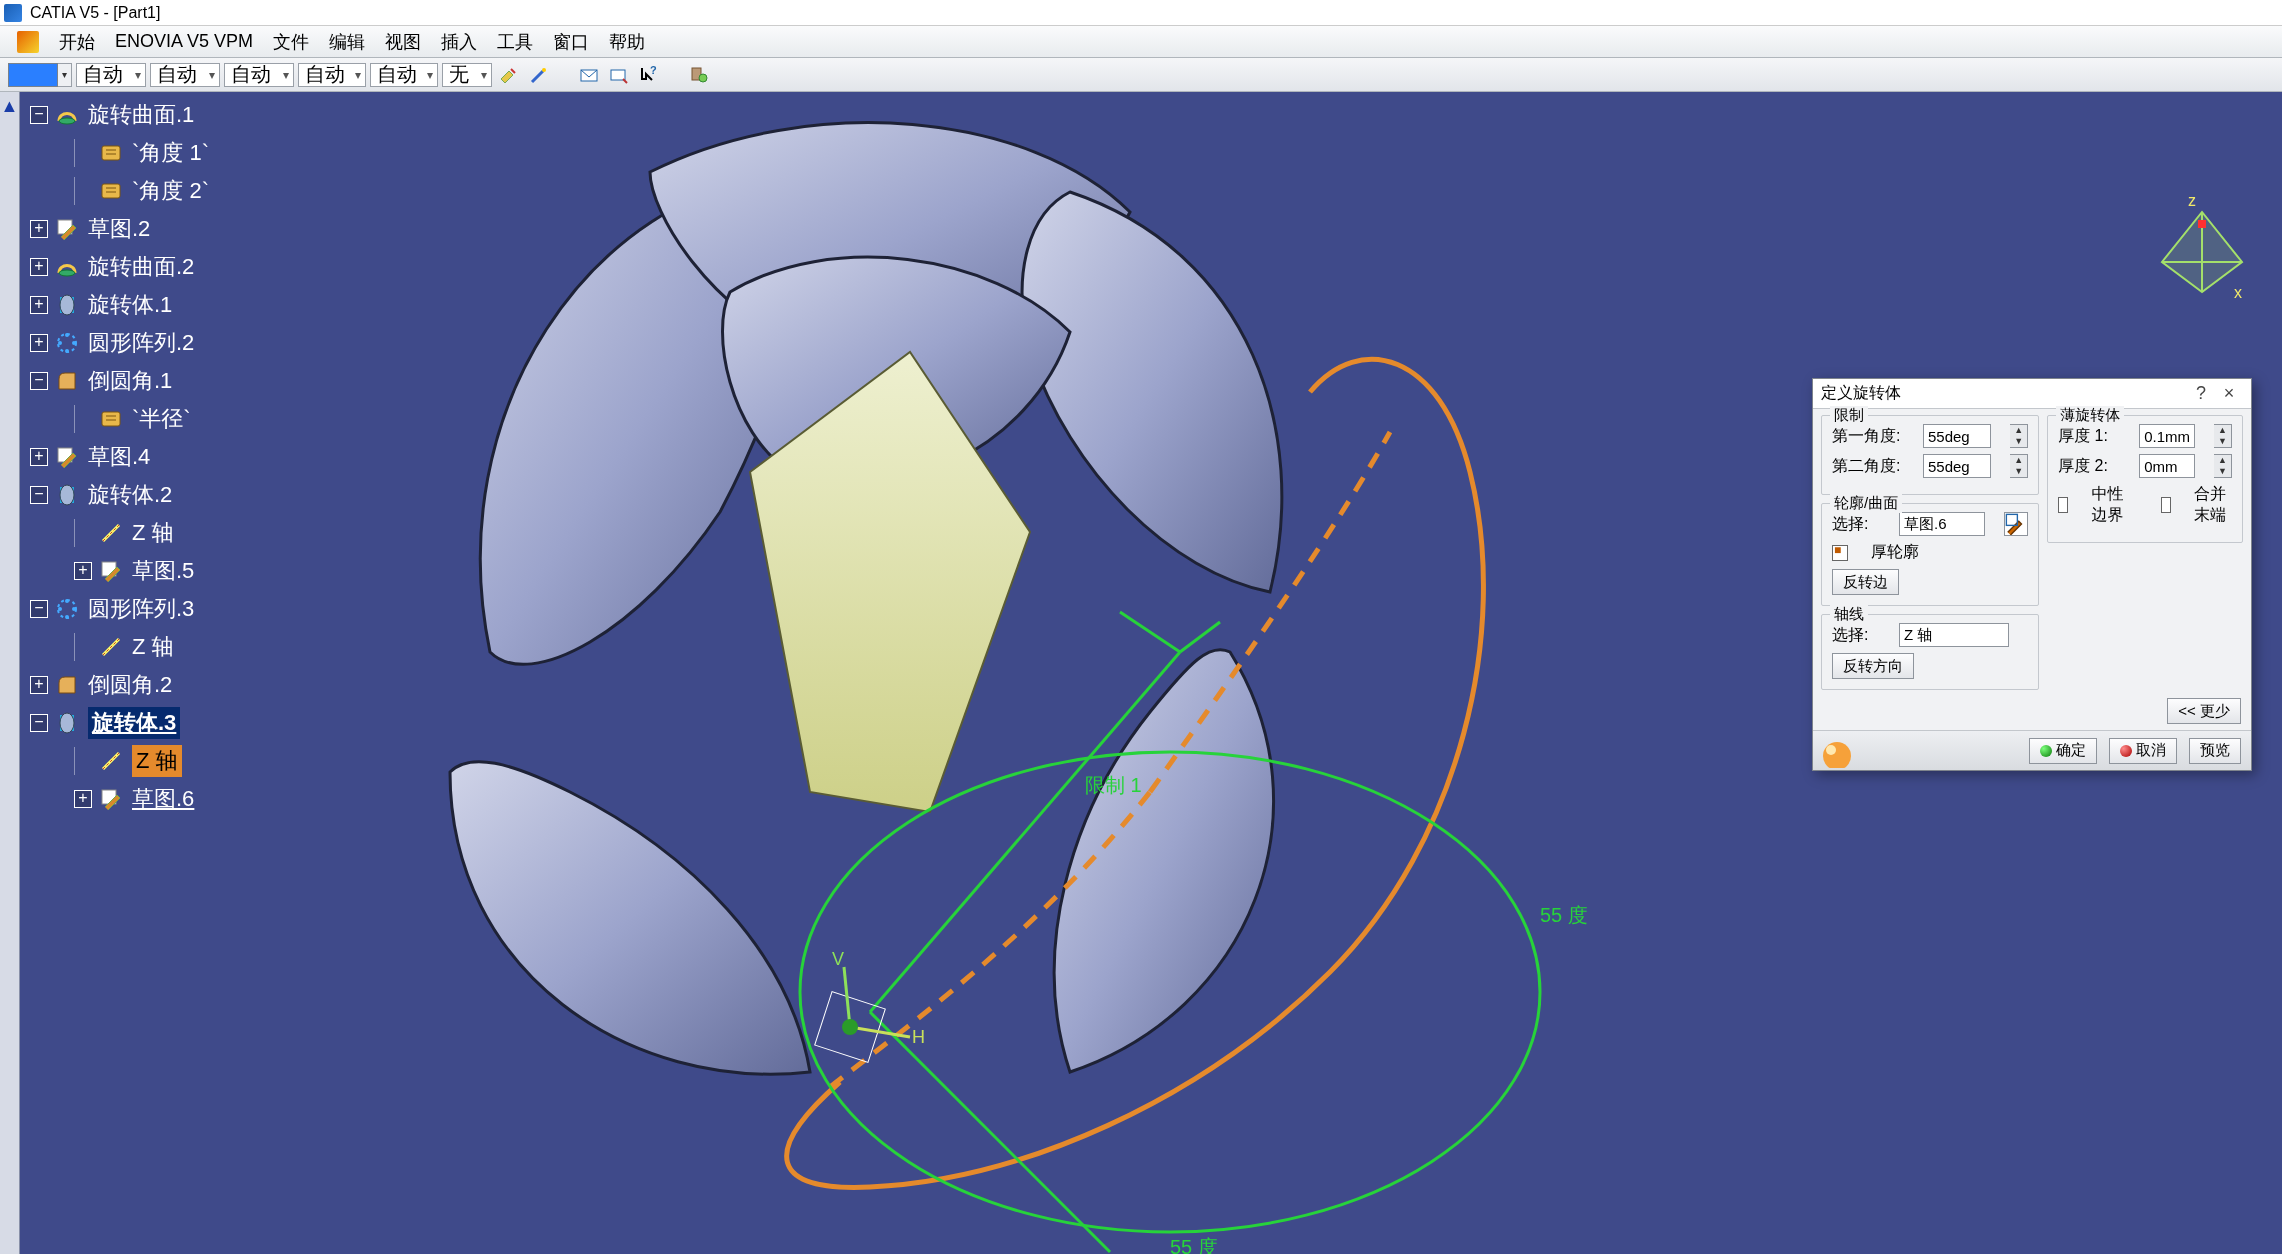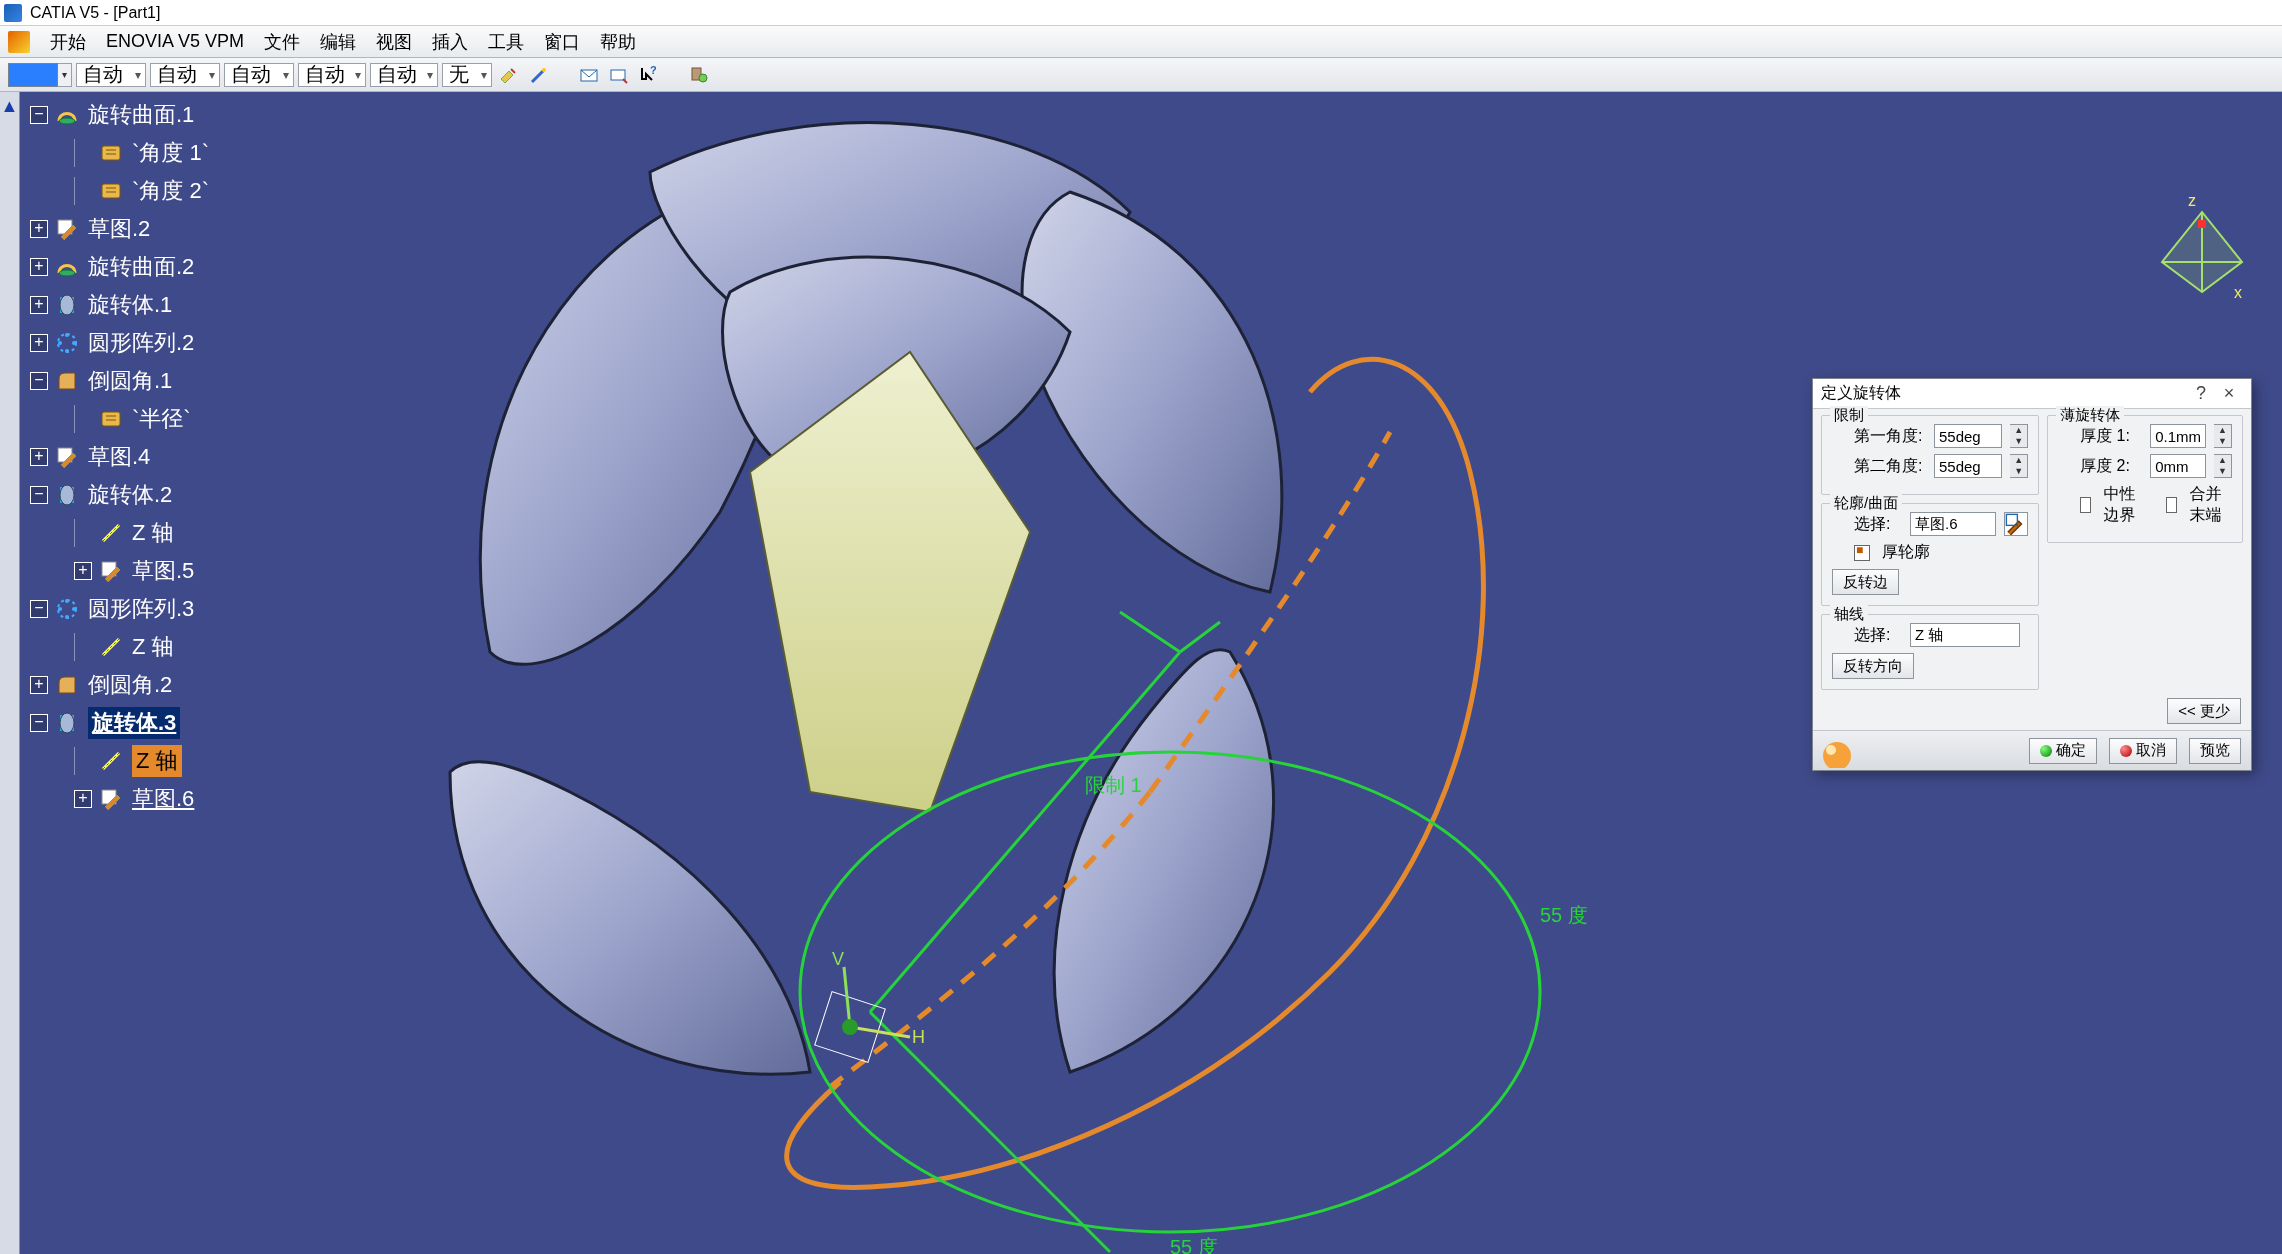--- a/index.html
+++ b/index.html
@@ -3,21 +3,21 @@
 <meta charset="utf-8">
 <style>
 * { margin: 0; padding: 0; box-sizing: border-box; font-family: "Microsoft YaHei", "SimSun", sans-serif; }
 body { width: 2282px; height: 1254px; overflow: hidden; background: #f0f0f0; }
 
 
 .titlebar { height: 26px; background: #ffffff; display: flex; align-items: center; padding-left: 4px; font-size: 16px; color: #000; border-bottom: 1px solid #ccc; }
 .titlebar .logo { width: 18px; height: 18px; background: linear-gradient(135deg,#1a5fb4,#3584e4); margin-right: 8px; border-radius: 2px; }
 
 
-.menubar { height: 32px; background: linear-gradient(#fafbfc,#e8ebee); display: flex; align-items: center; padding-left: 8px; font-size: 18px; color: #000; border-bottom: 1px solid #b0b6bc; }
+.menubar { height: 32px; background: linear-gradient(#fafbfc,#e8ebee); display: flex; align-items: center; padding-left: 17px; font-size: 18px; color: #000; border-bottom: 1px solid #b0b6bc; }
 .menubar .logo2 { width: 22px; height: 22px; background: linear-gradient(135deg,#e66100,#f6d32d); margin-right: 10px; border-radius: 2px; }
 .menubar span { padding: 0 10px; cursor: default; }
 
 
 .toolbar { height: 34px; background: linear-gradient(#f5f6f8,#e2e5ea); display: flex; align-items: center; padding: 2px 8px; gap: 4px; border-bottom: 1px solid #b0b6bc; }
 .tb-color { width: 50px; height: 24px; background: #2a7fff; border: 1px solid #7a828b; display:inline-block; }
 .tb-dd { width: 14px; height: 24px; border: 1px solid #9aa0a8; border-left: none; background:#eef0f3; display:inline-flex; align-items:center; justify-content:center; font-size:10px; color:#333; }
 .tb-combo { display:flex; align-items:center; }
 .tb-sel { height: 24px; border:1px solid #9aa0a8; background:#fff; font-size:20px; padding:0 20px 0 6px; position:relative; display:inline-flex; align-items:center; min-width:70px; }
 .tb-sel::after{ content:"▾"; position:absolute; right:4px; font-size:12px; color:#555;}
@@ -55,21 +55,21 @@
 
 .dialog { position:absolute; right:30px; top:286px; width:440px; background:#f1f2f4; border:1px solid #7e848c; box-shadow: 4px 4px 12px rgba(0,0,0,0.35); z-index:5; font-size:16px; color:#000;}
 .dlg-title{ height:30px; background:#fff; border-bottom:1px solid #c3c7cc; display:flex; align-items:center; padding:0 8px; }
 .dlg-title .t{ flex:1; }
 .dlg-title .b{ width:28px; text-align:center; color:#444; font-size:18px; }
 .dlg-body{ padding:6px 8px 8px 8px; display:flex; gap:8px; }
 .group{ border:1px solid #c4c8ce; border-radius:2px; padding:8px 10px 10px 10px; position:relative; background:#f1f2f4;}
 .group .gtitle{ position:absolute; top:-10px; left:8px; background:#f1f2f4; padding:0 4px; font-size:15px; }
 .col-l{ width:248px; display:flex; flex-direction:column; gap:8px;}
 .col-r{ flex:1; display:flex; flex-direction:column; gap:8px;}
-.frow{ display:flex; align-items:center; gap:8px; margin-bottom:6px;margin-left:22px;}
+.frow{ display:flex; align-items:center; gap:19px; margin-bottom:6px;}
 .flabel{ width:72px; }
 .fin { flex:1; height:24px; border:1px solid #8e949c; background:#fff; display:flex; align-items:center; padding:0 4px; font-size:15px;}
 .spin { width:18px; display:flex; flex-direction:column; border:1px solid #8e949c; border-left:none; background:#e7e9ec;}
 .spin div{height:11px; font-size:9px; text-align:center; line-height:10px; color:#333;}
 .chk{ width:16px; height:16px; border:1px solid #666; background:#fff; display:inline-block; margin-right:4px; position:relative;}
 .chk.on::after{content:"■"; position:absolute; left:1px; top:-3px; font-size:12px; color:#c05a00;}
 .btn{ display:inline-flex; align-items:center; height:26px; padding:0 10px; border:1px solid #8e949c; background:linear-gradient(#fdfdfe,#e3e5e9); font-size:15px; }
 .sketch-btn{ width:24px; height:24px; border:1px solid #8e949c; background:#fff; display:inline-flex; align-items:center; justify-content:center;}
 .dlg-less{ display:flex; justify-content:flex-end; padding:0 10px 6px 0;}
 .dlg-foot{ height:40px; border-top:1px solid #c3c7cc; display:flex; align-items:center; justify-content:flex-end; gap:12px; padding:0 10px; background:linear-gradient(#edeff2,#d9dce0);}

